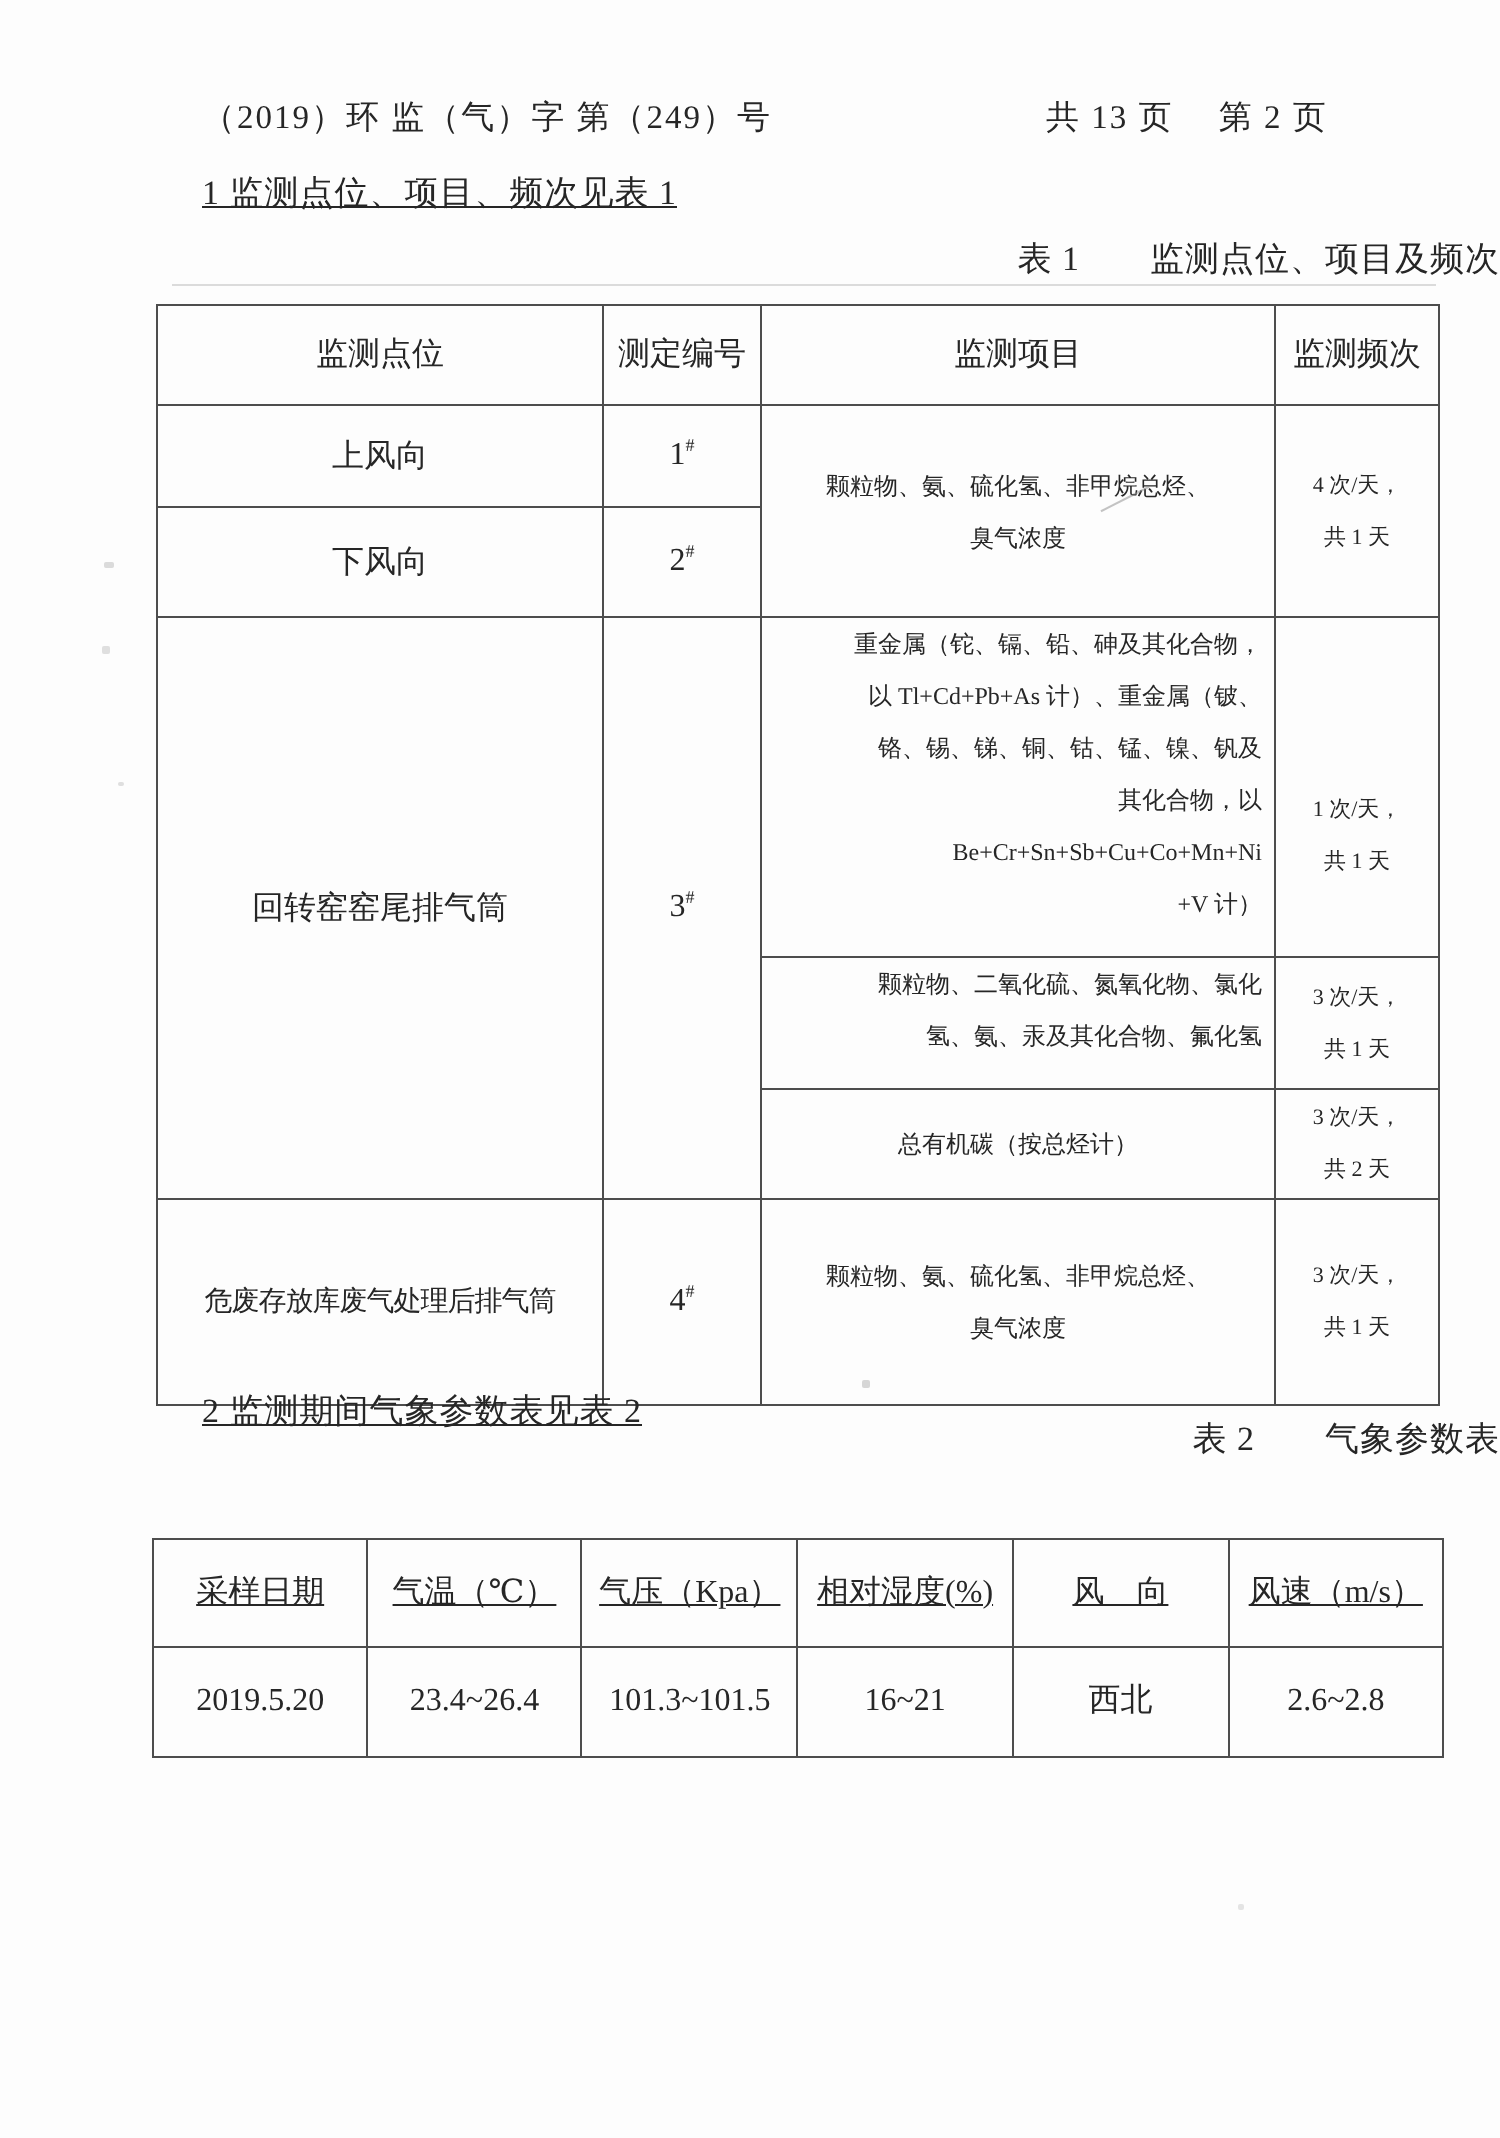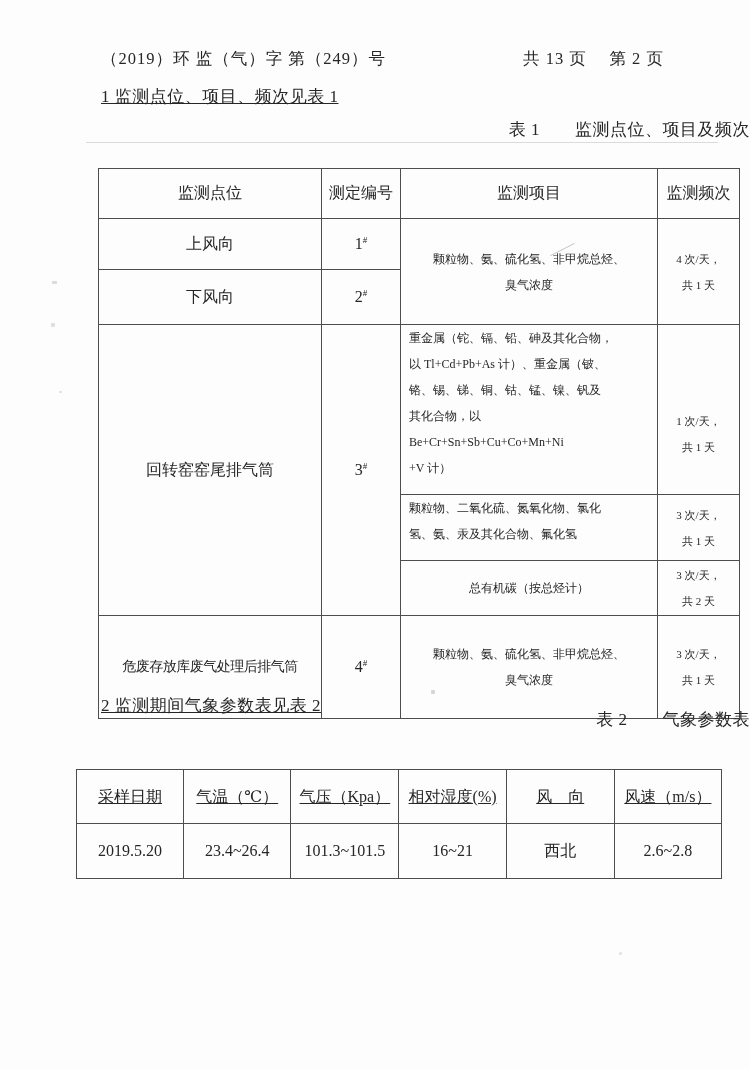--- a/index.html
+++ b/index.html
@@ -24,25 +24,25 @@
   #sec1{top:85px;}
   #sec2{top:694px;}
   .tbl-caption{position:absolute;left:50px;width:700px;text-align:right;font-size:17px;letter-spacing:0.5px;}
   #cap1{top:118px;}
   #cap2{top:708px;}
   
   table{border-collapse:collapse;table-layout:fixed;position:absolute;background:transparent;}
   td{border:1px solid #4d4d4d;text-align:center;vertical-align:middle;padding:0 5px;
      font-size:16px;color:#262626;overflow:hidden;}
   .pre{white-space:pre-line;}
-  #table1{left:78px;top:168px;width:579px;margin-left:20px;}
+  #table1{left:78px;top:152px;width:579px;}
   #table2{left:76px;top:769px;width:646px;}
   #table1 td.items{font-size:12px;line-height:26px;}
   #table1 td.freq{font-size:11px;line-height:26px;}
-  #table1 td.items-left{text-align:left;padding:0 6px 13px 8px;}
+  #table1 td.items-left{text-align:right;padding:0 6px 13px 8px;}
   #table1 td.small-pt{font-size:14px;letter-spacing:-0.5px;}
   #table1 td.pad-down{padding-top:48px;}
   #table2 td{line-height:22px;}
   sup{font-size:9px;vertical-align:super;line-height:0;}
   
   .h50{height:50px;} .h51{height:51px;} .h55{height:55px;}
   .h155{height:155px;} .h56{height:56px;} .h54{height:54px;text-decoration:underline;}
   .h103{height:103px;padding-left:20px;}
   
   .artifact{position:absolute;pointer-events:none;}

